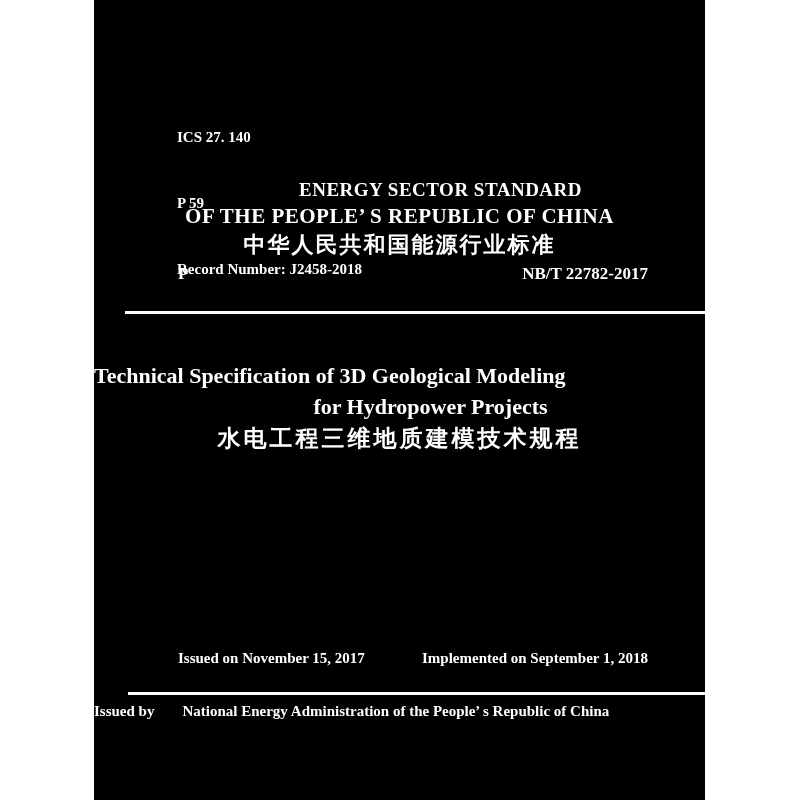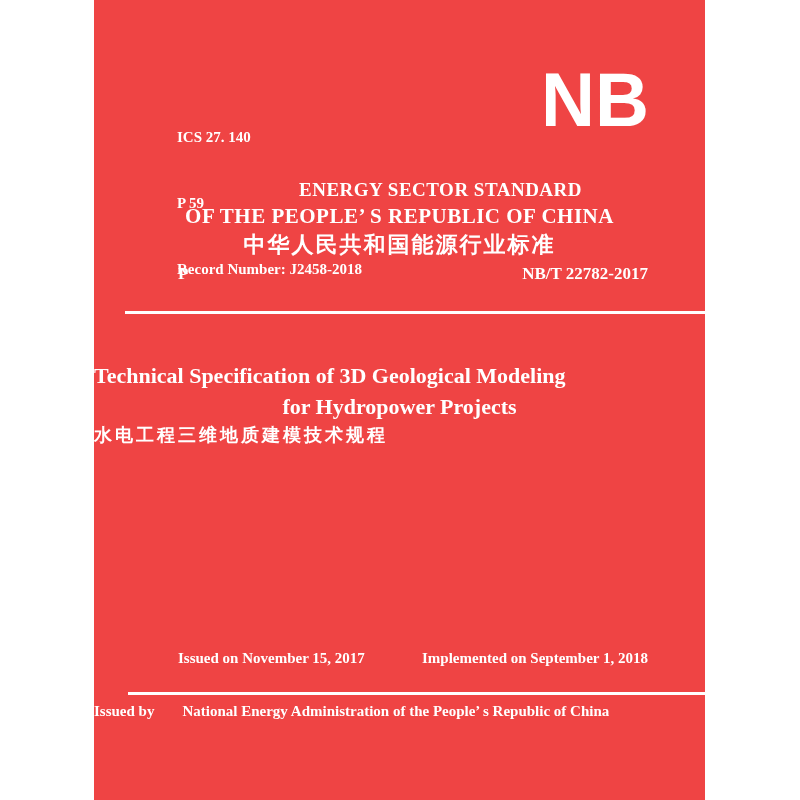--- a/index.html
+++ b/index.html
@@ -16,21 +16,21 @@
     width: 800px;
     height: 800px;
     background: #ffffff;
   }
   .panel {
     position: absolute;
     left: 94px;
     top: 0;
     width: 611px;
     height: 800px;
-    background: #ef4444;
+    background: #000000;
     color: #ffffff;
   }
   .ics-block {
     position: absolute;
     left: 83px;
     top: 82px;
     font-size: 15px;
     font-weight: bold;
     line-height: 22px;
     white-space: pre;
@@ -103,28 +103,29 @@
     font-weight: bold;
   }
   .title-en-2 {
     position: absolute;
     top: 394px;
     left: 0;
     width: 100%;
     text-align: center;
     font-size: 22px;
     font-weight: bold;
+    padding-left: 31px;
   }
   .title-zh {
     position: absolute;
     top: 423px;
     left: 0;
     width: 100%;
-    text-align: left;
-    font-size: 18px;
+    text-align: center;
+    font-size: 23px;
     font-weight: bold;
     letter-spacing: 3px;
   }
   .date-row {
     position: absolute;
     top: 650px;
     left: 84px;
     right: 57px;
     display: flex;
     justify-content: space-between;
@@ -158,25 +159,20 @@
 
 <div class="page">
   <div class="panel">
 
     <div class="ics-block">
       <div>ICS 27. 140</div>
       <div>P 59</div>
       <div>Record Number: J2458-2018</div>
     </div>
 
-    <div class="nb-logo">
-      <svg width="108" height="66" viewBox="0 0 108 66" xmlns="http://www.w3.org/2000/svg">
-        <text x="0" y="60" font-family="Liberation Sans, sans-serif" font-weight="bold" font-size="76" fill="#ffffff" textLength="108" lengthAdjust="spacingAndGlyphs">NB</text>
-      </svg>
-    </div>
 
     <div class="std-line1">ENERGY SECTOR STANDARD</div>
     <div class="std-line2">OF THE PEOPLE’ S REPUBLIC OF CHINA</div>
     <div class="std-zh">中华人民共和国能源行业标准</div>
 
     <div class="class-row">
       <span>P</span>
       <span>NB/T 22782-2017</span>
     </div>
 

